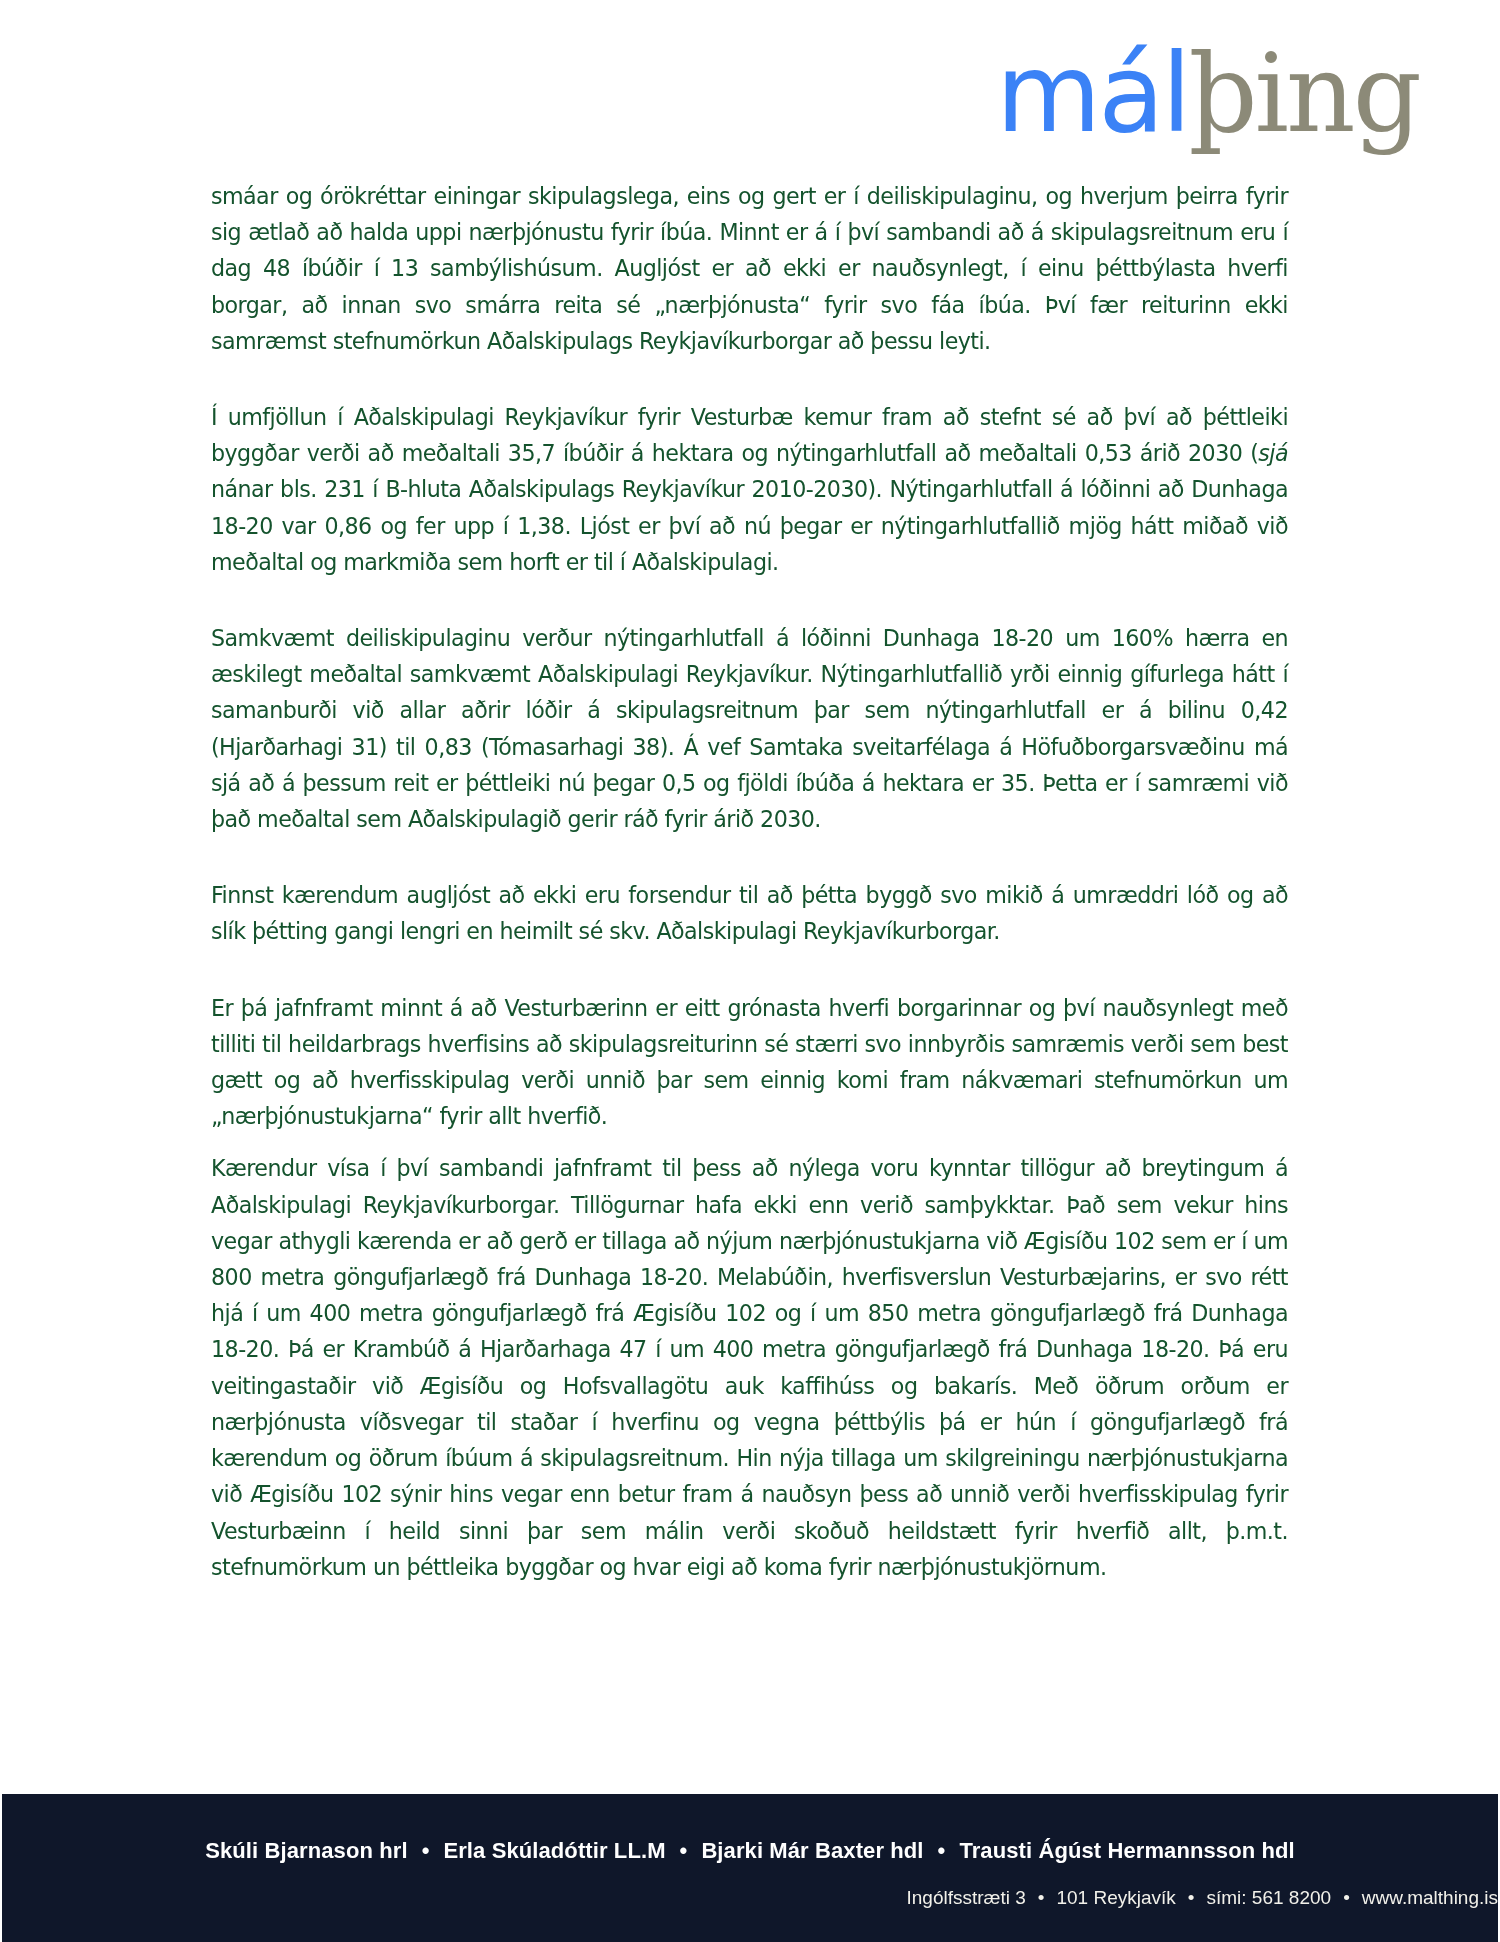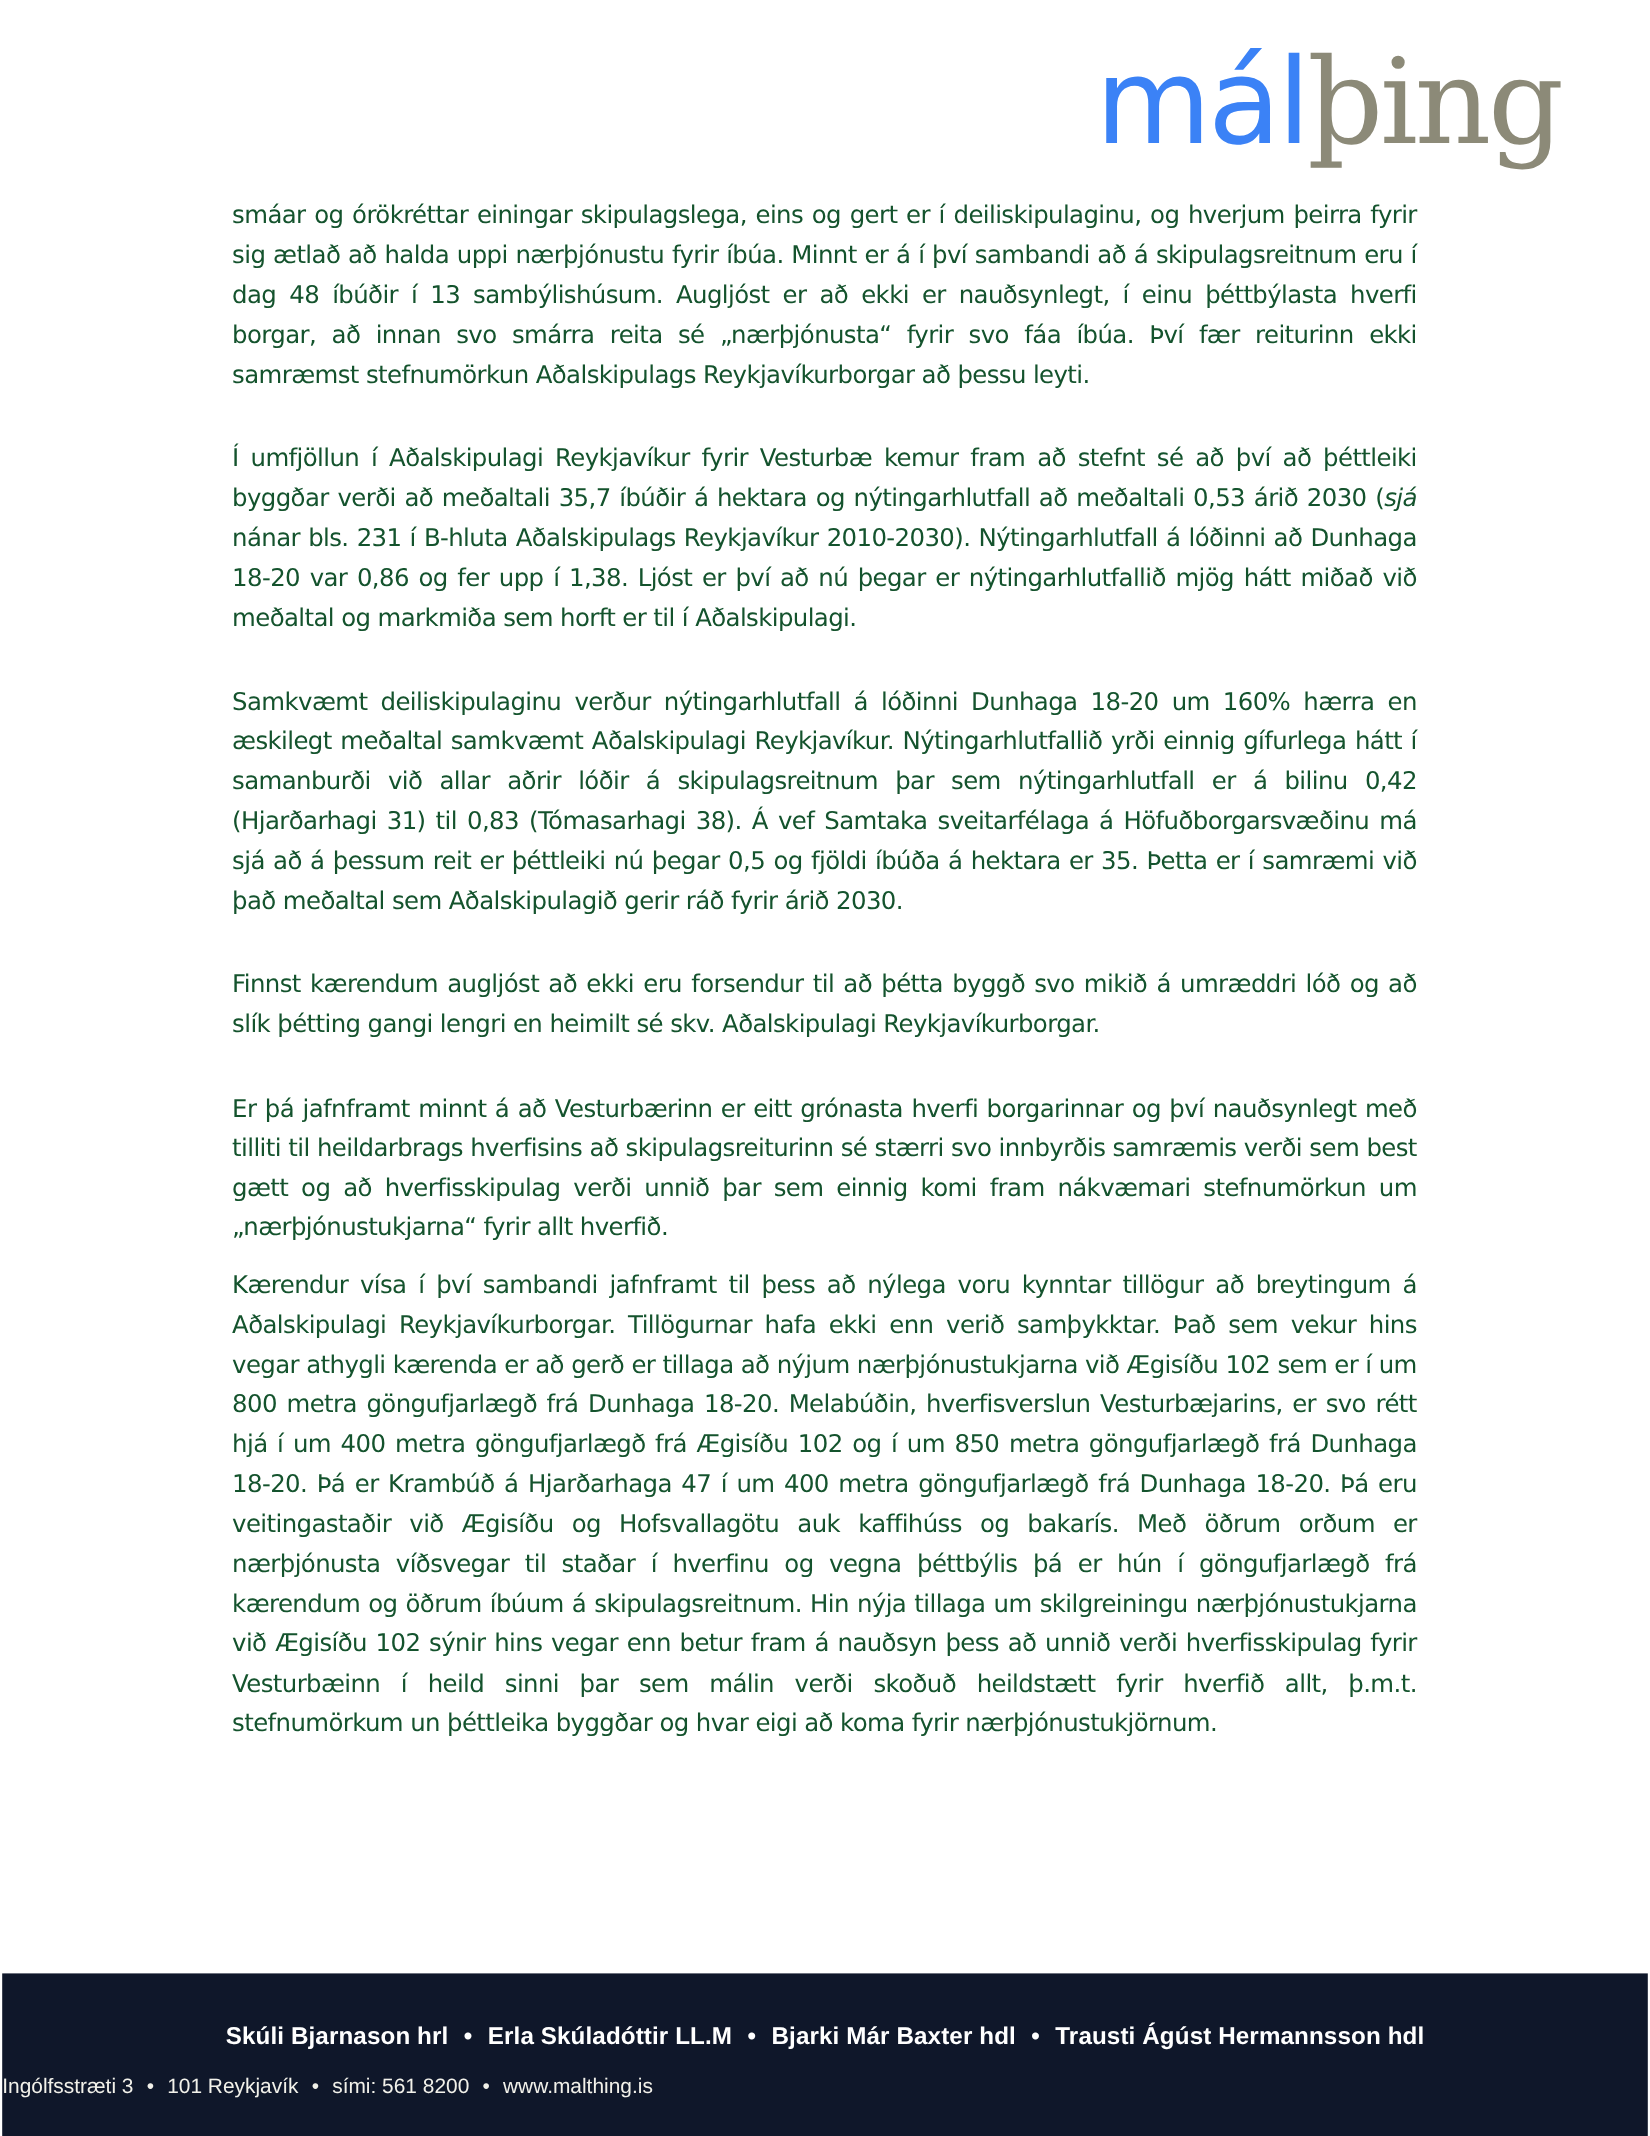--- a/index.html
+++ b/index.html
@@ -71,21 +71,21 @@
       font-size: 22px;
       font-weight: bold;
       letter-spacing: 0.1px;
       white-space: nowrap;
     }
     .footer .contact {
       position: absolute;
       left: 0;
       right: 0;
       top: 93px;
-      text-align: left;
+      text-align: right;
       font-size: 19px;
       color: #f2f1ea;
       white-space: nowrap;
     }
     .sep { display: inline-block; margin: 0 14px; }
     .contact .sep { margin: 0 12px; }
   </style>
 </head>
 <body>
 

